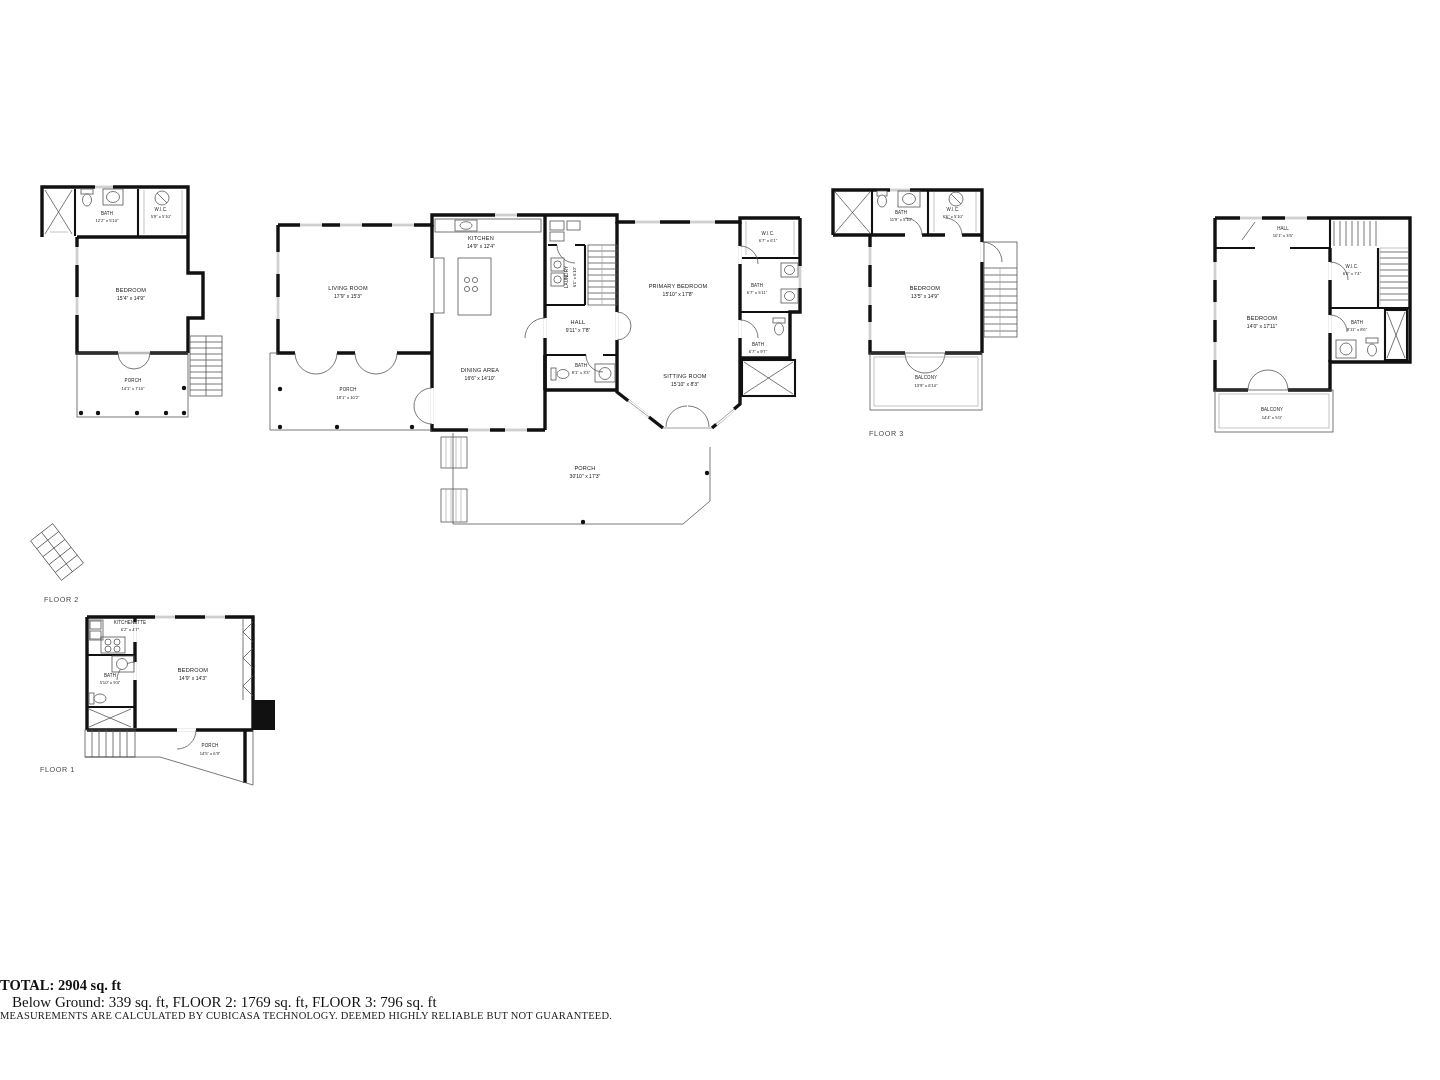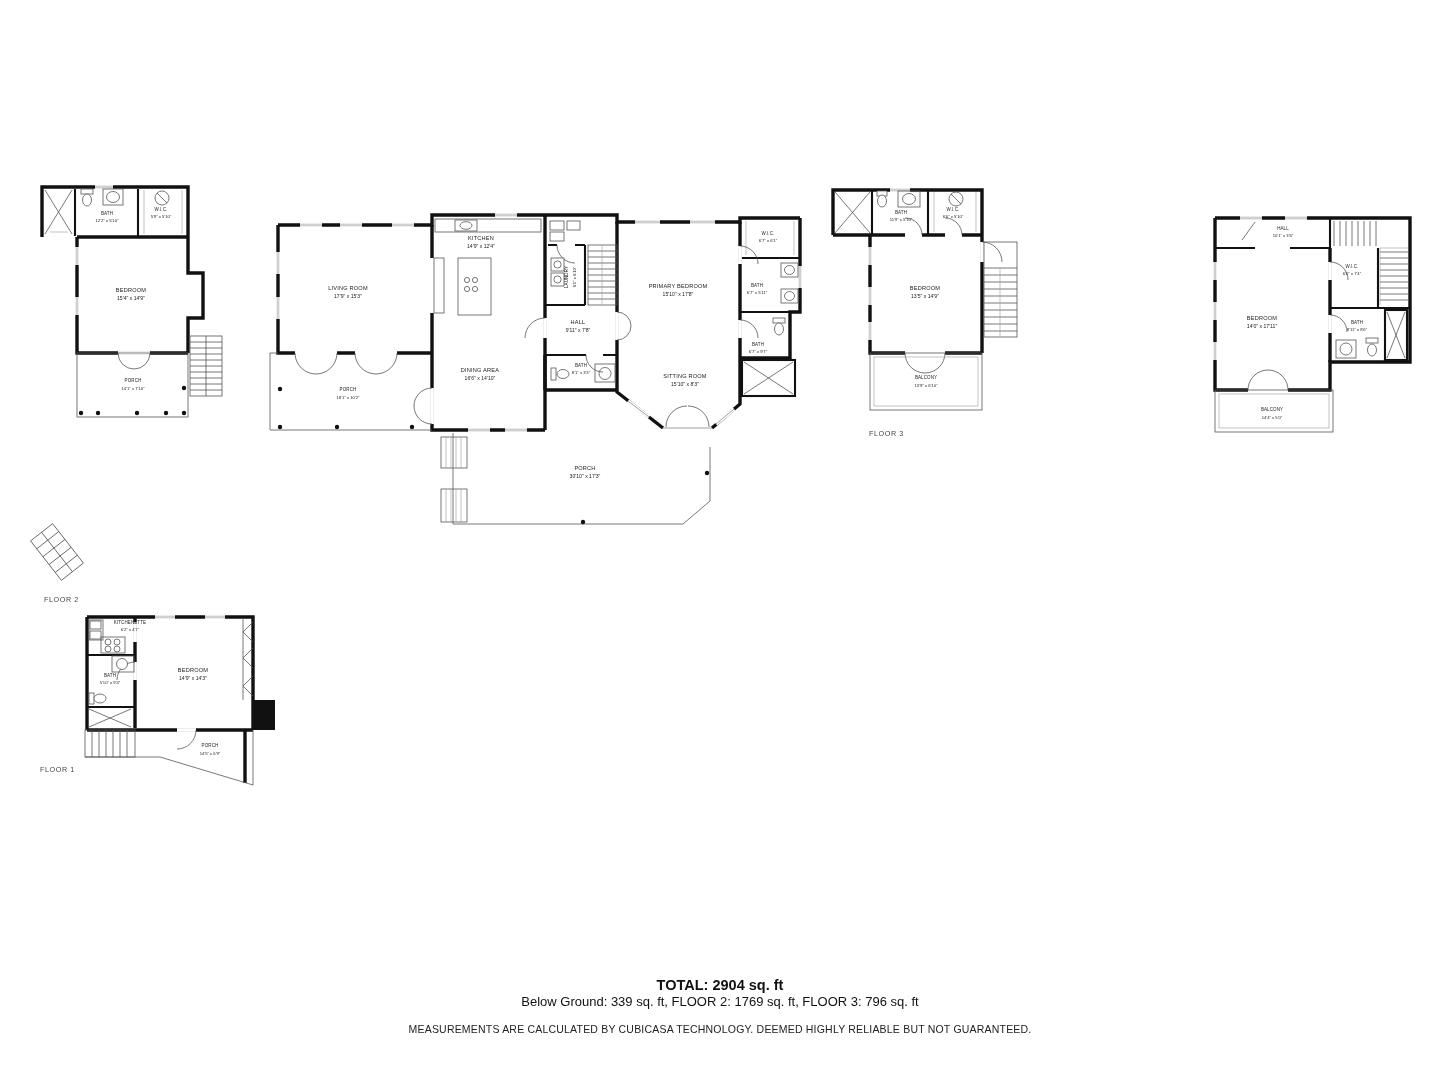--- a/index.html
+++ b/index.html
@@ -14,24 +14,24 @@
   .flabel{font-size:7.2px;fill:#444;text-anchor:start;letter-spacing:.6px;}
   .wall{stroke:#111;stroke-width:3.4;fill:none;stroke-linecap:butt;}
   .wallthin{stroke:#111;stroke-width:2.1;fill:none;}
   .t{stroke:#555;stroke-width:.8;fill:none;}
   .t2{stroke:#9a9a9a;stroke-width:.6;fill:none;}
   .fix{stroke:#555;stroke-width:.8;fill:#fff;}
   .win{stroke:#fff;stroke-width:3.8;fill:none;}
   .winline{stroke:#888;stroke-width:.8;fill:none;}
   .solid{fill:#111;stroke:none;}
   .dot{fill:#111;stroke:none;}
-  .summary{position:absolute;left:0;top:977px;width:1440px;text-align:center;color:#111;}
+  .summary{position:absolute;left:0;top:977px;width:1440px;text-align:left;color:#111;font-family:Liberation Serif, serif;}
   .summary .total{font-size:14.5px;font-weight:bold;line-height:17px;}
-  .summary .line{font-size:13px;line-height:16px;}
-  .summary .disclaimer{font-size:10.5px;margin-top:13px;color:#222;letter-spacing:.2px;}
+  .summary .line{font-size:15px;line-height:16px;margin-left:12px;}
+  .summary .disclaimer{font-size:10.5px;color:#222;letter-spacing:.2px;}
 </style>
 </head>
 <body>
 
 <div class="canvas">
 <svg width="1440" height="1080" viewBox="0 0 1440 1080">
 
   <g>
     <g>
       <path class="wall" d="M42,237 L42,187 L188,187 L188,237"></path>

